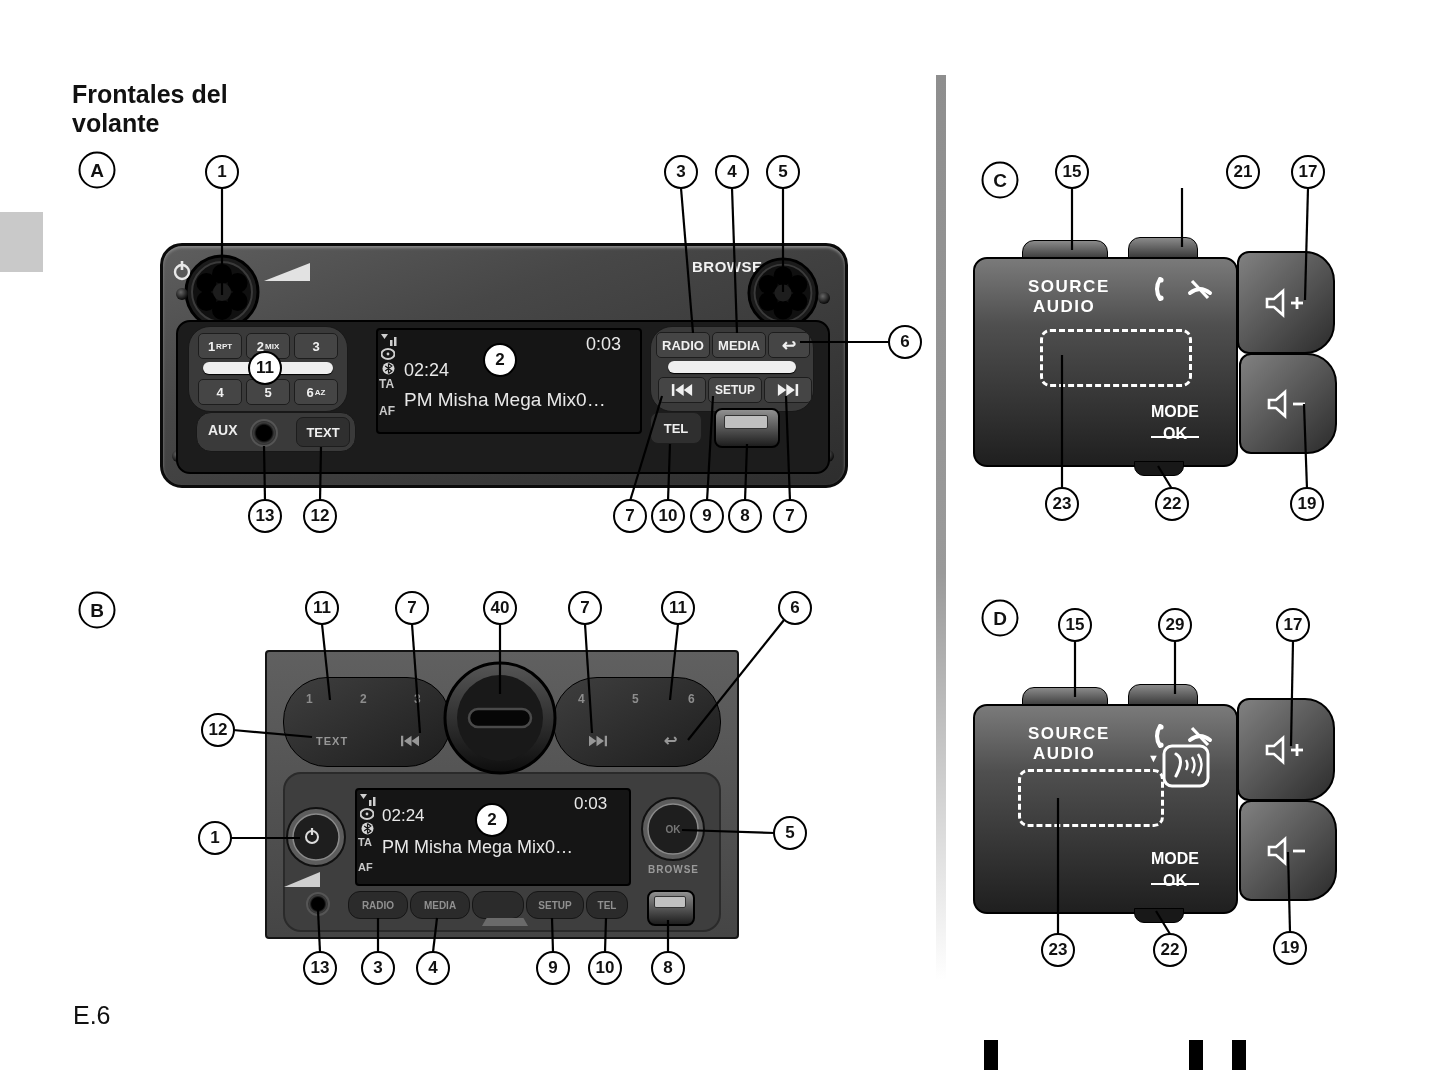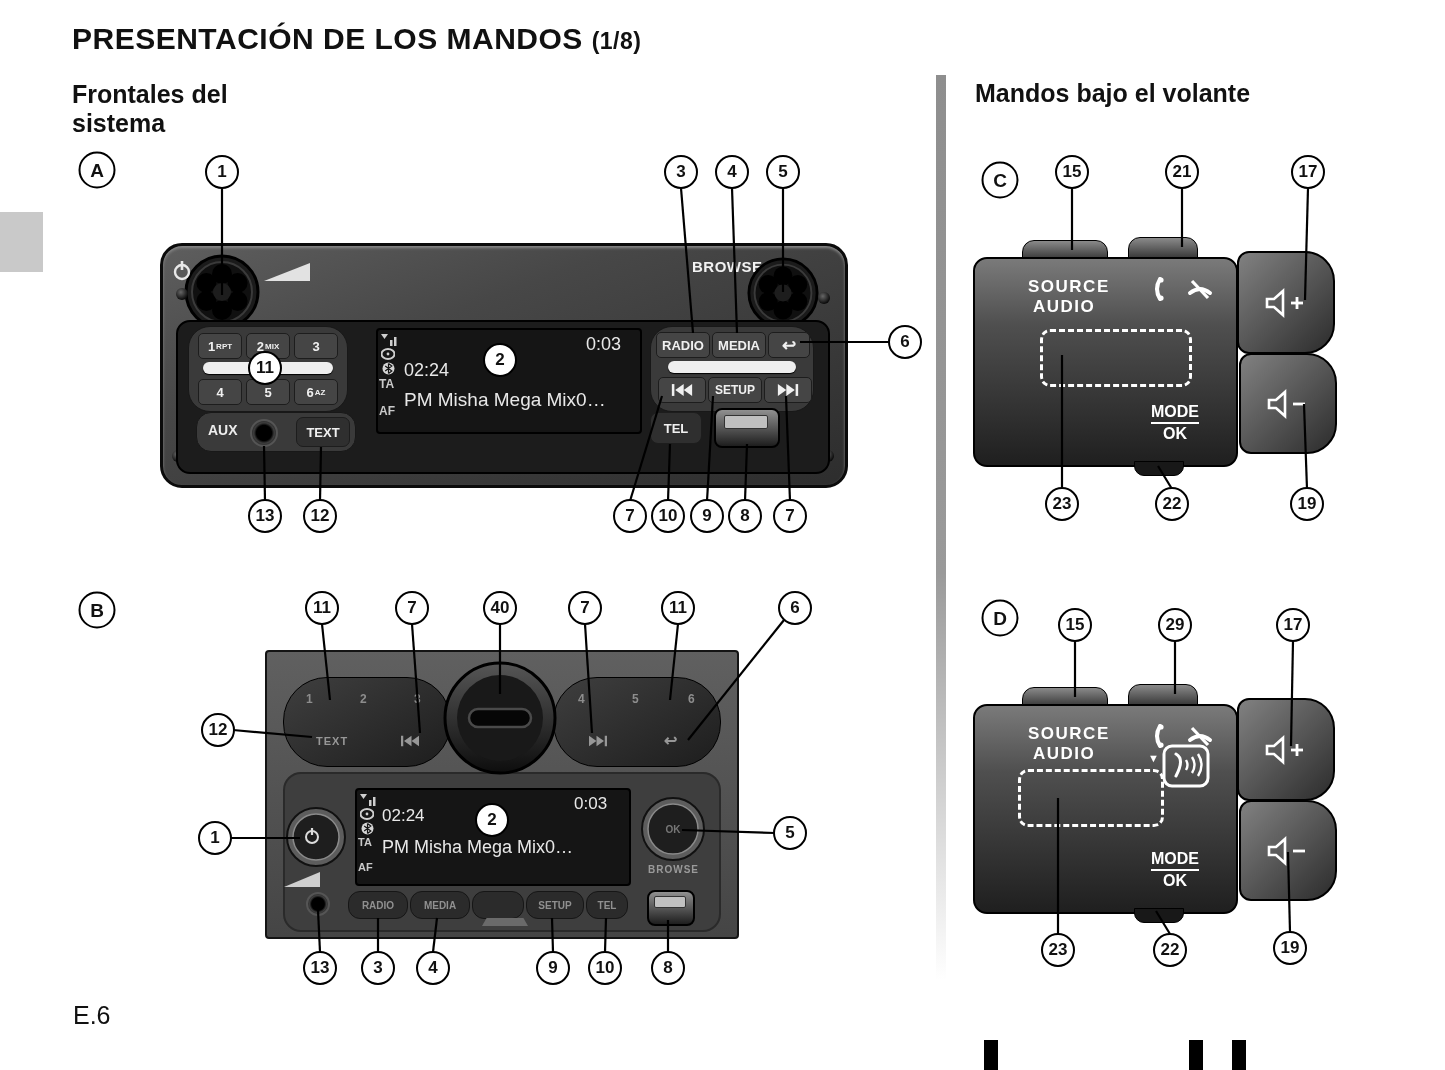--- a/index.html
+++ b/index.html
@@ -27,42 +27,37 @@
          background:radial-gradient(circle at 40% 35%,#666,#0c0c0c 70%);}
   .stalkbody{position:absolute;border:2px solid #000;border-radius:14px;
      background:linear-gradient(180deg,#7a7a7a 0%,#4f4f4f 32%,#1f1f1f 100%);}
   .stalktab{position:absolute;background:linear-gradient(#8a8a8a,#2f2f2f);
      border:1.5px solid #000;border-radius:12px 12px 0 0;}
   .volbtn{position:absolute;border:2px solid #000;border-radius:12px 30px 30px 12px;
      background:linear-gradient(135deg,#818181,#2c2c2c);
      display:flex;align-items:center;justify-content:center;}
   .dashedbox{position:absolute;border:3px dashed #fff;border-radius:10px;}
   .modeok{position:absolute;width:64px;text-align:center;color:#fff;font-weight:bold;font-size:16px;}
-  .modeok .line{border-bottom:2.5px solid #fff;padding-bottom:2px;text-align:center;}
+  .modeok .line{border-bottom:2.5px solid #fff;padding-bottom:16px;text-align:center;}
   .stalktext{position:absolute;color:#fff;font-weight:bold;font-size:17px;letter-spacing:1.5px;}
   .jack{position:absolute;border-radius:50%;background:radial-gradient(circle,#000 45%,#3d3d3d 60%,#111 100%);border:2px solid #555;}
   .usb{position:absolute;background:linear-gradient(#909090,#1e1e1e);border:2px solid #000;border-radius:8px;}
   .usbslot{position:absolute;background:#c0c0c0;border-radius:2px;border:1px solid #333;}
   .cropmark{position:absolute;background:#000;}
   svg{display:block;}
 </style>
 </head>
 <body>
 
 <div class="page">
 
-  <h1 class="abs" style="left:72px;top:22px;">
-    <span>PRESENTACIÓN DE LOS MANDOS</span>
-    <span class="suffix">(1/8)</span>
-  </h1>
   <div class="h2 abs" style="left:72px;top:80px;">
     <div>Frontales del</div>
-    <div>sistema</div>
+    <div>volante</div>
   </div>
-  <div class="h2 abs" style="left:975px;top:79px;">Mandos bajo el volante</div>
 
   <div class="abs" style="left:0;top:212px;width:43px;height:60px;background:#c9c9c9;"></div>
   <div class="abs" style="left:936px;top:75px;width:10px;height:905px;
               background:linear-gradient(#8e8e8e 0%,#9a9a9a 55%,#dedede 85%,#fff 100%);"></div>
   <div class="abs" style="left:73px;top:1001px;font-size:25px;">E.6</div>
   <div class="cropmark" style="left:984px;top:1040px;width:14px;height:30px;"></div>
   <div class="cropmark" style="left:1189px;top:1040px;width:14px;height:30px;"></div>
   <div class="cropmark" style="left:1232px;top:1040px;width:14px;height:30px;"></div>
 
   <svg class="abs" style="left:0;top:0;z-index:5;pointer-events:none;" width="1445" height="1070" viewBox="0 0 1445 1070">
@@ -376,21 +371,21 @@
     </div>
   <div class="volbtn" style="left:1239px;top:353px;width:94px;height:97px;">
     <svg width="46" height="30" viewBox="0 0 46 30">
       <path d="M4 11 h7 l9-8 v24 l-9-8 h-7 z" fill="none" stroke="#fff" stroke-width="2.6"></path>
       <line x1="28" y1="15" x2="40" y2="15" stroke="#fff" stroke-width="2.8"></line>
       </svg>
     </div>
 
   <div class="co seclabel" style="left:1000px;top:180px;">C</div>
   <div class="co" style="left:1072px;top:172px;">15</div>
-  <div class="co" style="left:1182px;top:172px;">21</div>
+  <div class="co" style="left:1243px;top:172px;">21</div>
   <div class="co" style="left:1308px;top:172px;">17</div>
   <div class="co" style="left:1062px;top:504px;">23</div>
   <div class="co" style="left:1172px;top:504px;">22</div>
   <div class="co" style="left:1307px;top:504px;">19</div>
 
   <div class="stalktab" style="left:1022px;top:687px;width:84px;height:20px;"></div>
   <div class="stalktab" style="left:1128px;top:684px;width:68px;height:22px;"></div>
   <div class="stalkbody" style="left:973px;top:704px;width:261px;height:206px;"></div>
   <div class="stalktext" style="left:1028px;top:724px;">SOURCE</div>
   <div class="stalktext" style="left:1033px;top:744px;">AUDIO</div>

